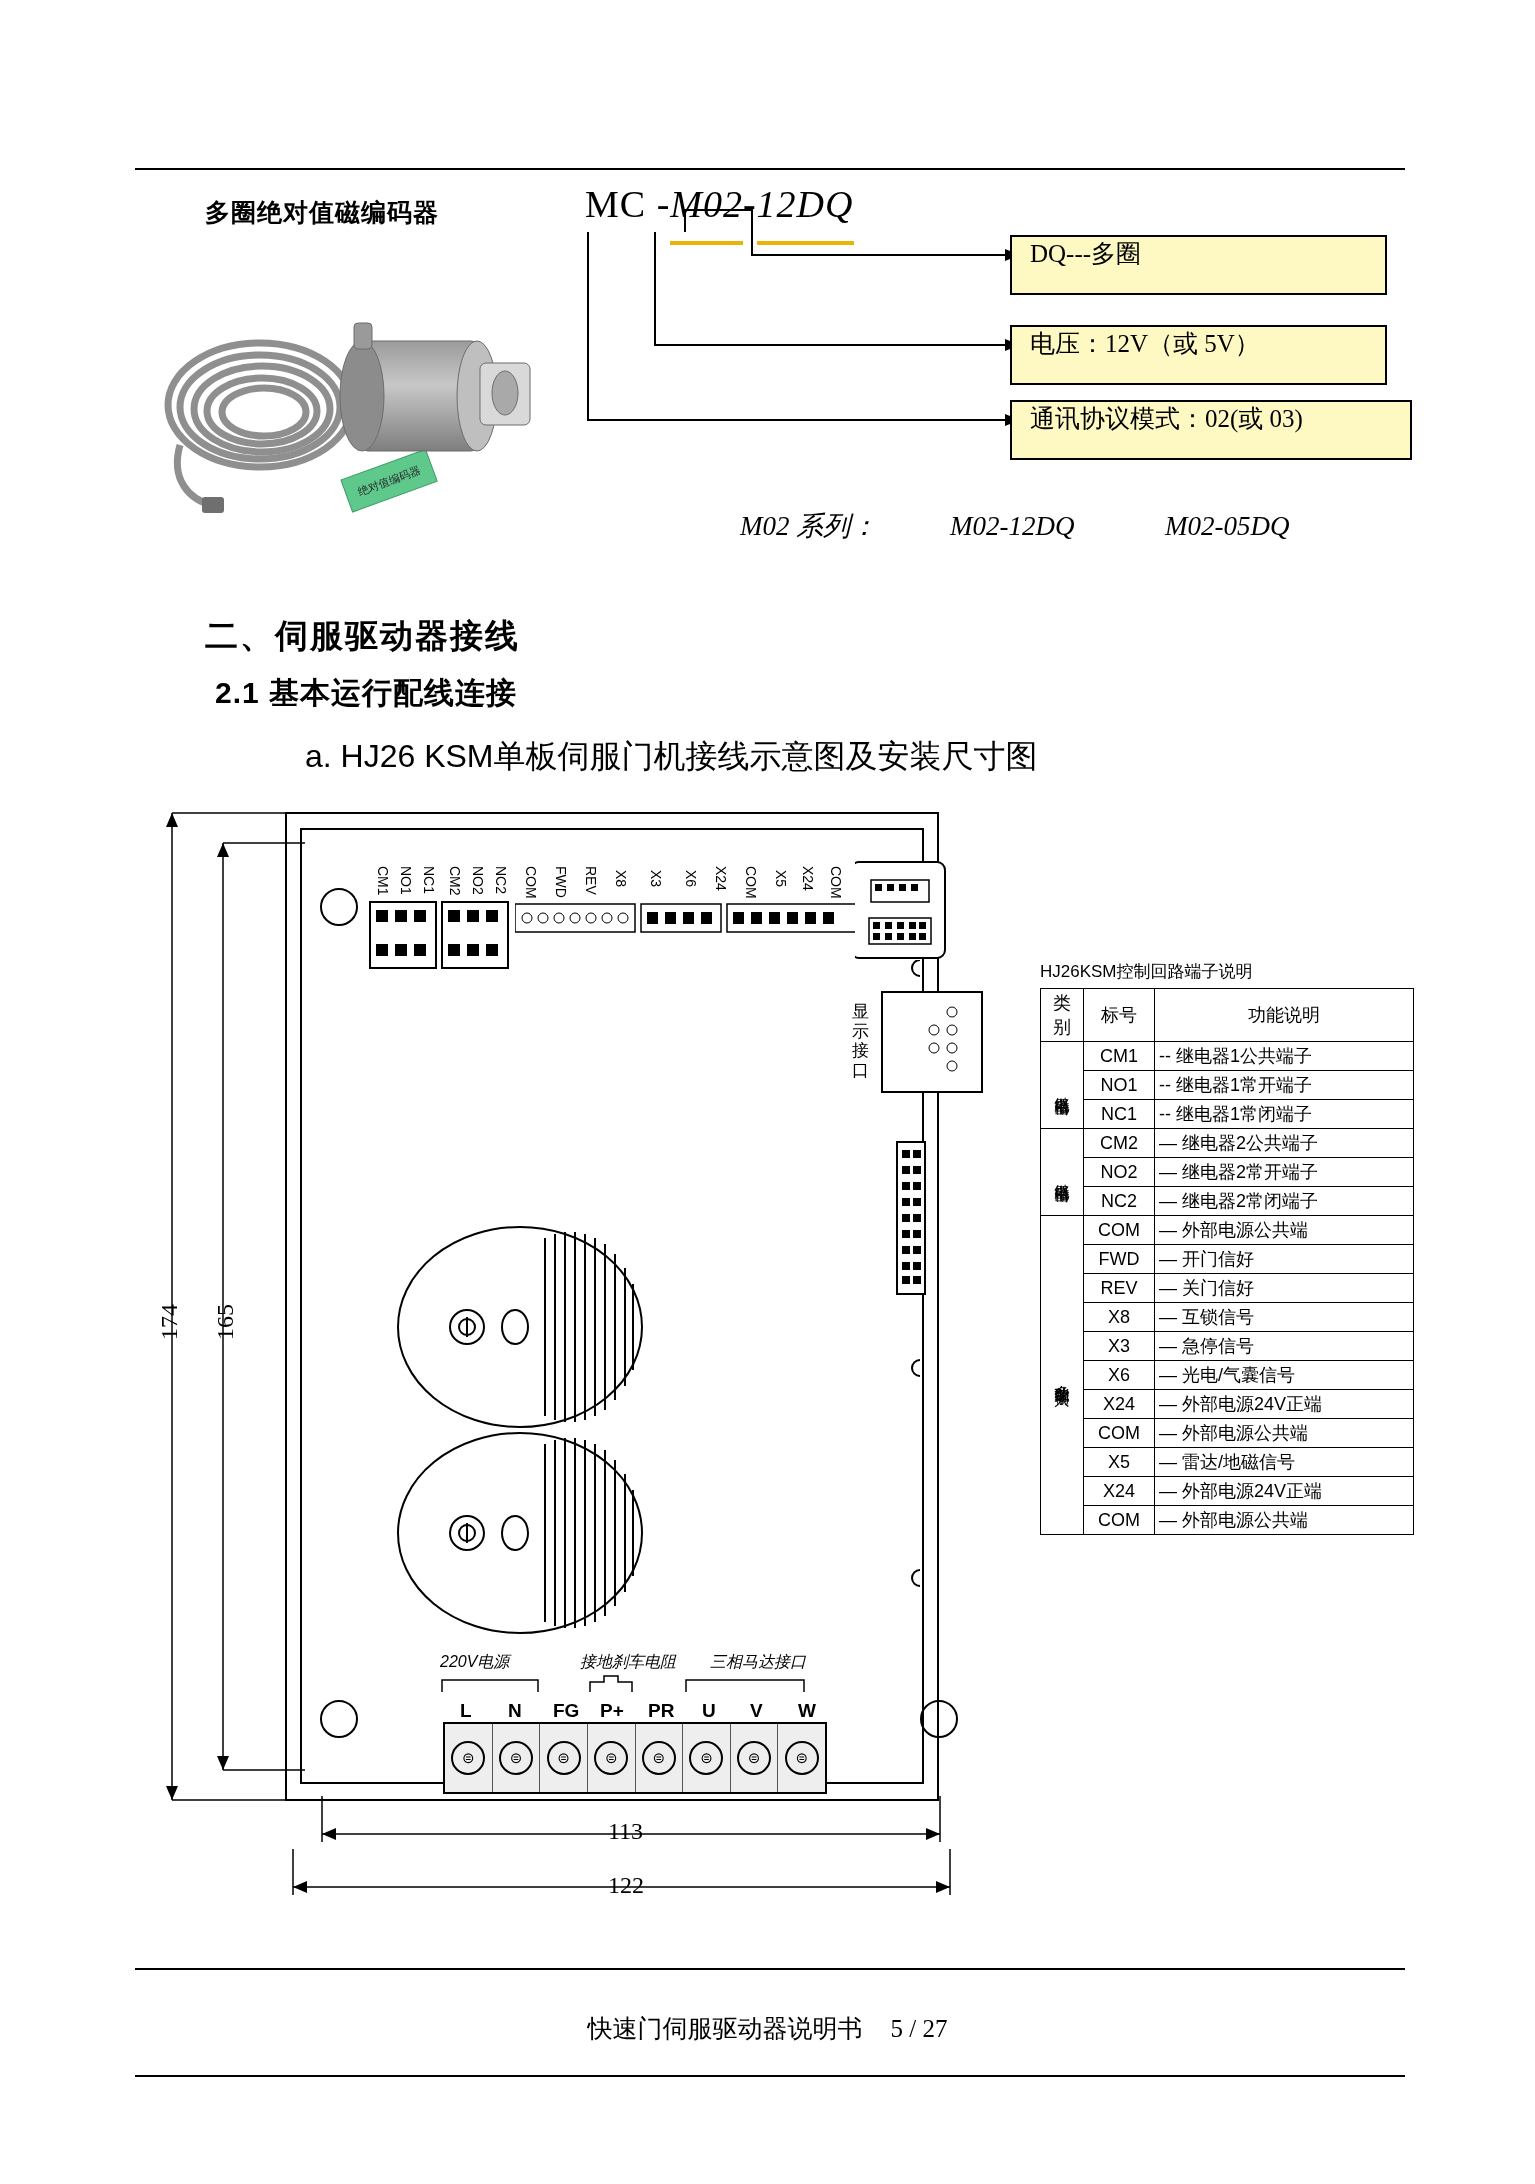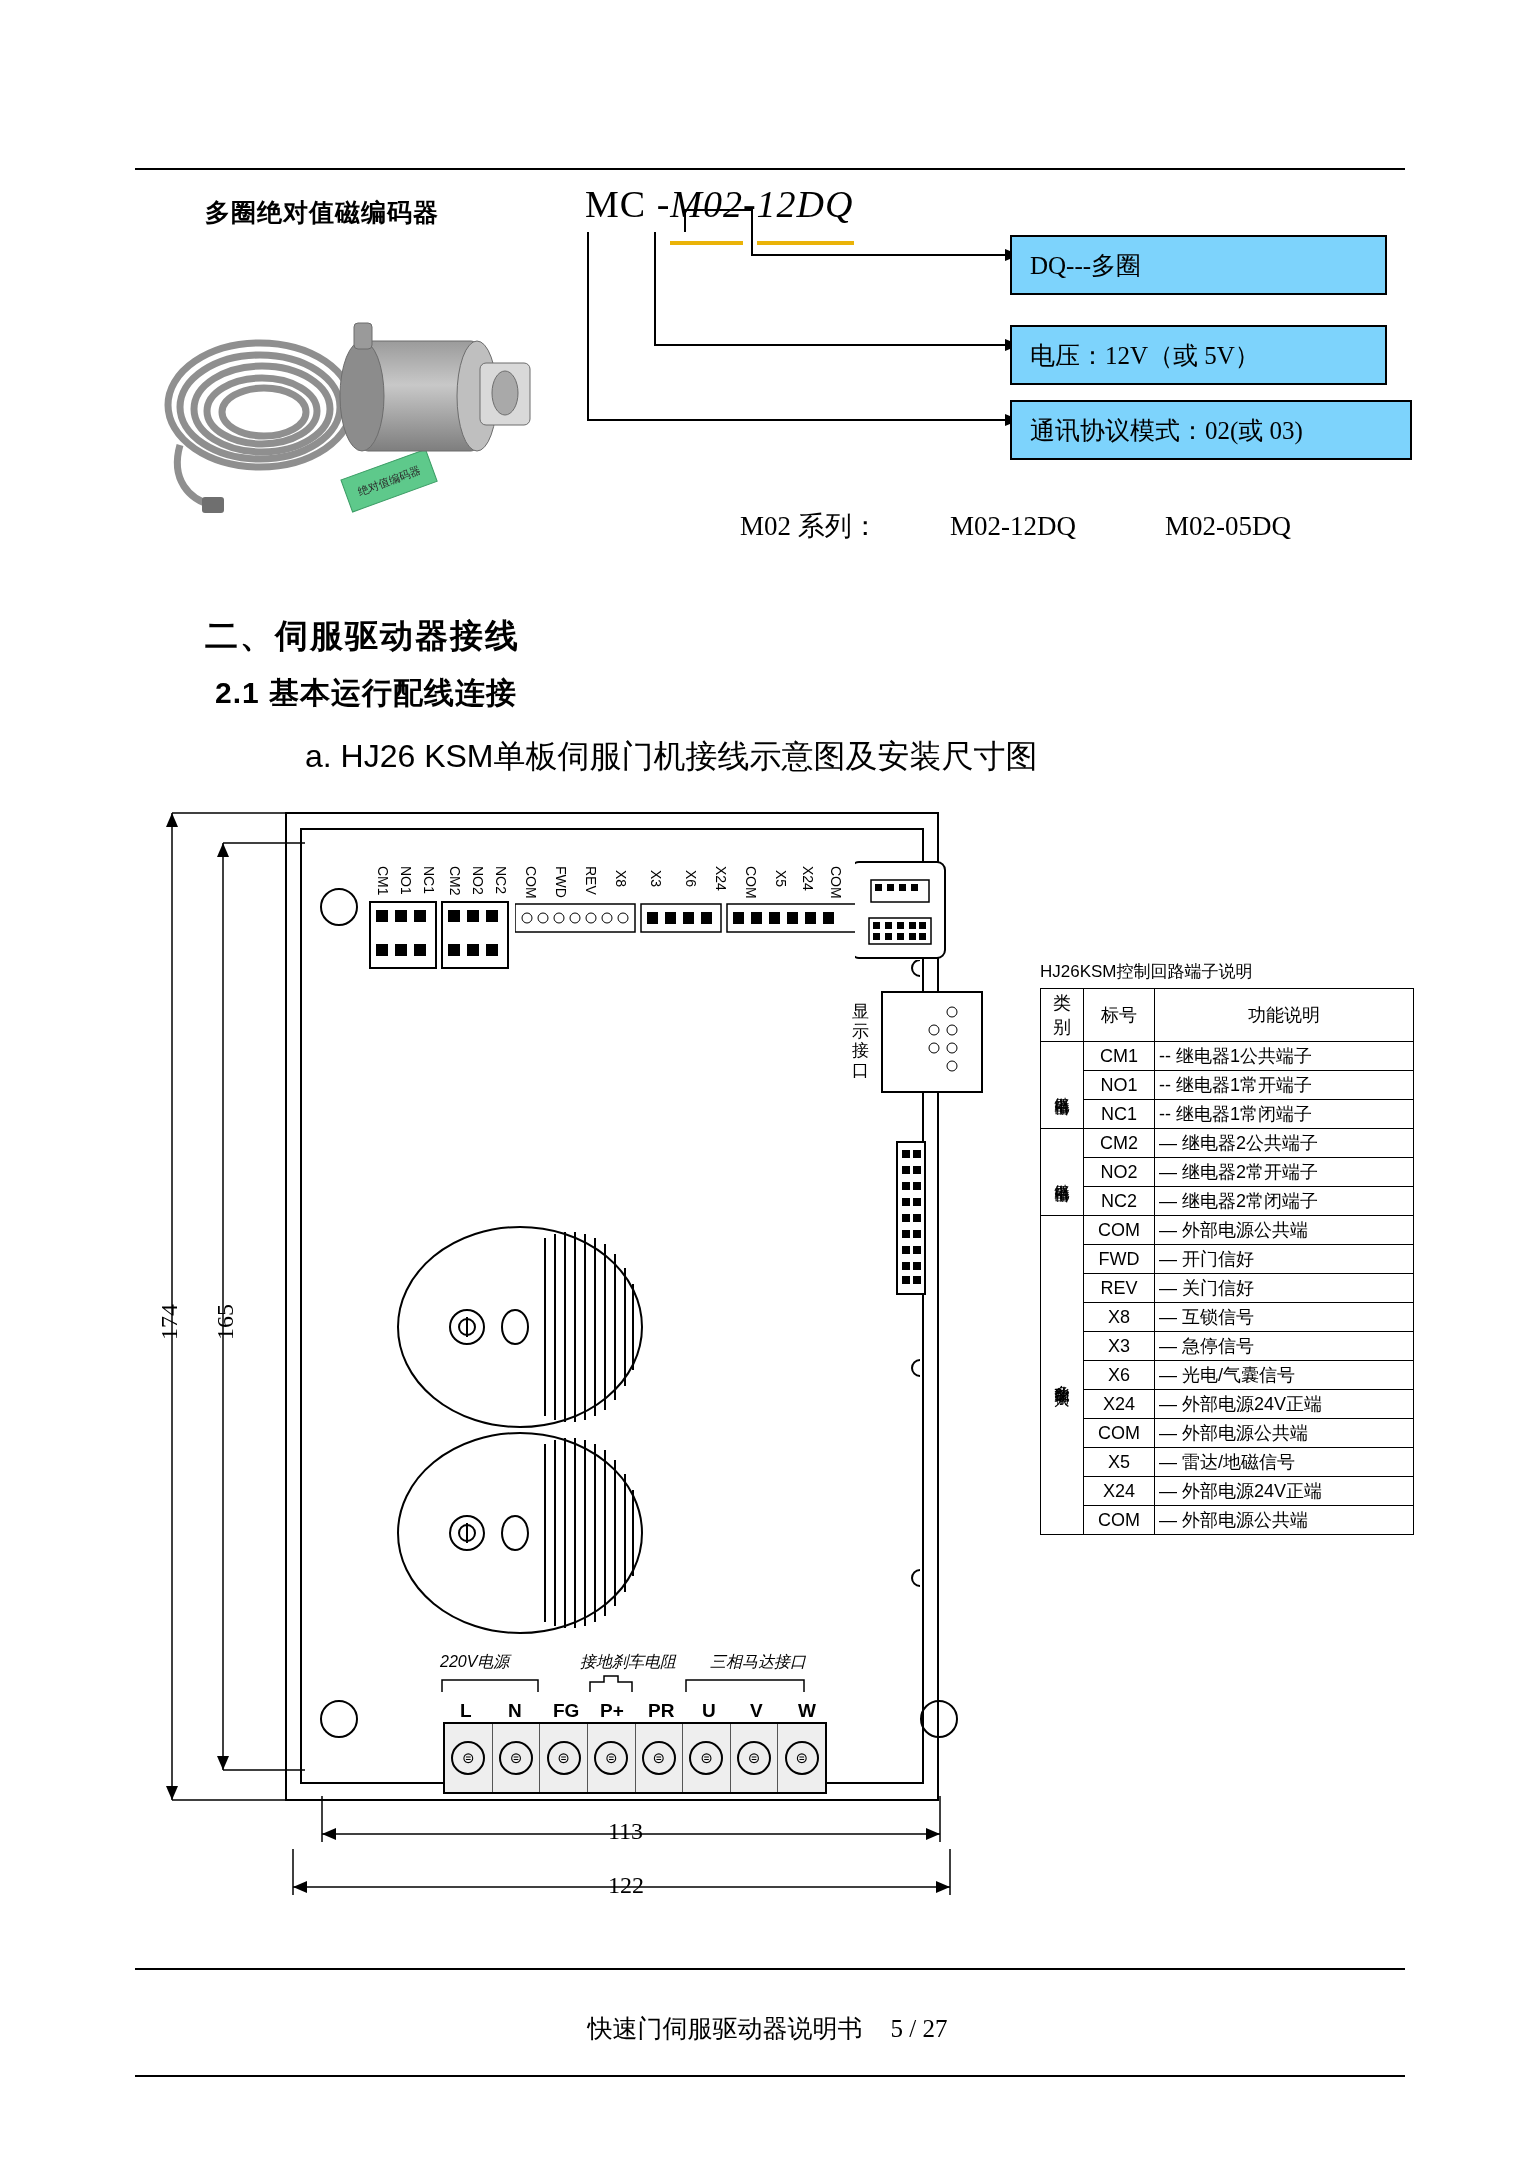--- a/index.html
+++ b/index.html
@@ -12,27 +12,27 @@
   .ftr-rule-top{position:absolute;left:135px;top:1968px;width:1270px;height:0;border-top:2px solid #000;}
   .ftr-rule-bot{position:absolute;left:135px;top:2075px;width:1270px;height:0;border-top:2px solid #000;}
   .ftr-text{position:absolute;left:0;top:2012px;width:1535px;text-align:center;font-size:25px;}
   .ftr-text .pg{font-family:"Liberation Serif",serif;margin-left:28px;}
 
   
   .enc-label{position:absolute;left:205px;top:196px;font-size:25px;font-weight:bold;font-family:"Liberation Sans",sans-serif;letter-spacing:1px;}
   .model-code{position:absolute;left:585px;top:182px;font-size:38px;font-family:"Liberation Serif",serif;letter-spacing:1px;}
   .model-code u{text-decoration:none;border-bottom:4px solid #eab308;padding-bottom:16px;font-style:italic;}
 
-  .callout{position:absolute;border:2px solid #000;background:#7dd3fc;display:flex;align-items:center;padding-left:18px;font-size:25px;}
+  .callout{position:absolute;border:2px solid #000;background:#fef9c3;display:flex;padding-left:18px;font-size:25px;}
   .cal1{left:1010px;top:235px;width:355px;height:56px;}
   .cal2{left:1010px;top:325px;width:355px;height:56px;}
   .cal3{left:1010px;top:400px;width:380px;height:56px;}
 
   .series-row{position:absolute;font-size:27px;}
-  .sr1{left:740px;top:508px;}
+  .sr1{left:740px;top:508px;font-style:italic;}
   .sr2{left:740px;top:563px;}
   .series-row .c1{display:inline-block;width:210px;}
   .series-row .c2{display:inline-block;width:215px;text-align:left;}
   .series-row .c3{display:inline-block;width:215px;text-align:left;}
 
   
   .photo{position:absolute;left:150px;top:285px;width:420px;height:250px;}
 
   
   .h2{position:absolute;left:205px;top:614px;font-size:33px;font-weight:bold;font-family:"Liberation Sans",sans-serif;letter-spacing:2px;}

